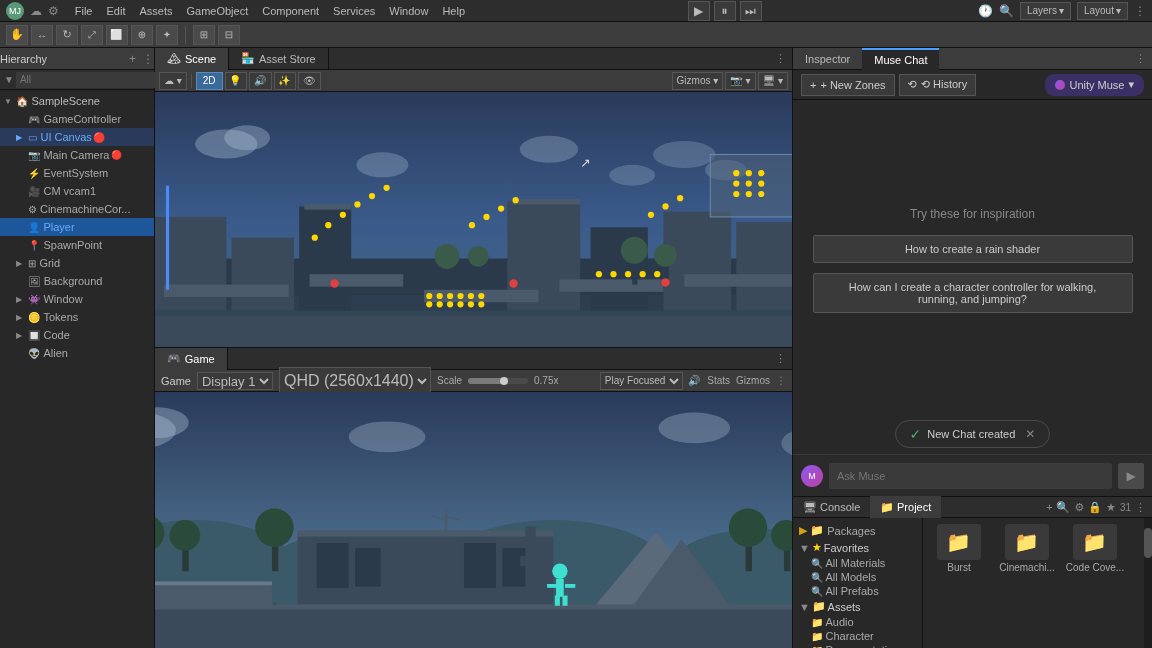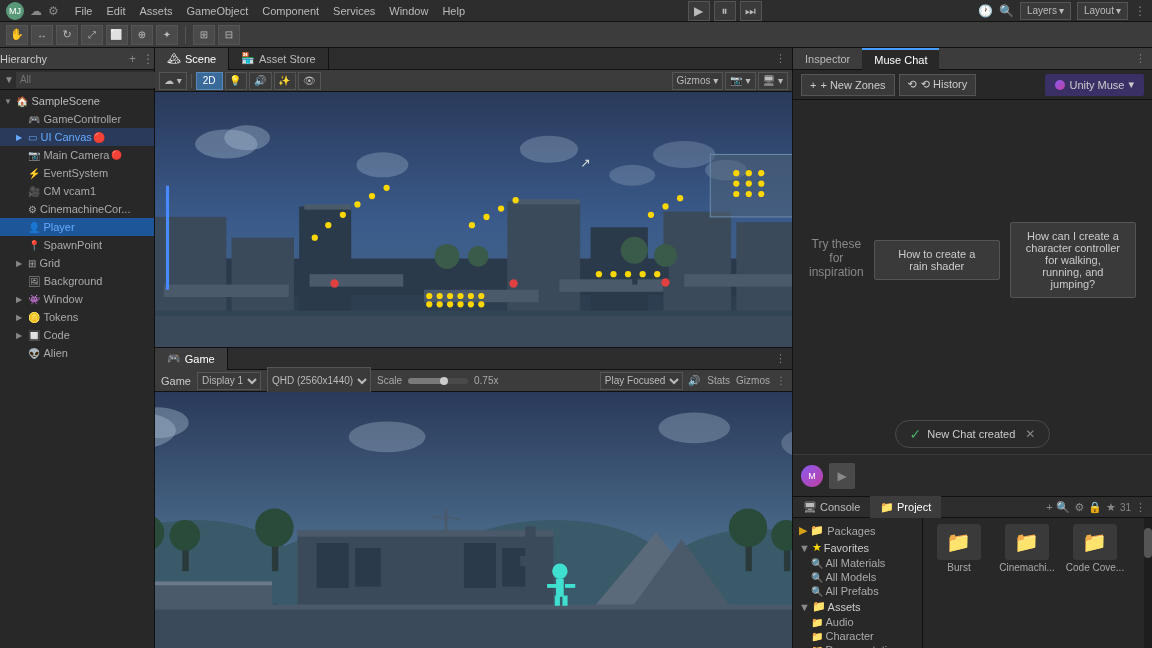--- a/index.html
+++ b/index.html
@@ -304,24 +304,24 @@
           <span>🎮</span>
           <span>Game</span>
         </div>
         <div style="margin-left:auto;padding:0 6px;">
           <span style="color:#888;cursor:pointer;">⋮</span>
         </div>
       </div>
 
       <div style="height:22px;background:#3c3c3c;display:flex;align-items:center;padding:0 6px;gap:6px;border-bottom:1px solid #111;font-size:10px;color:#aaa;">
         <span style="color:#ccc;font-size:11px;">Game</span>
-        <select style="background:#3a3a3a;border:1px solid #555;color:#bbb;font-size:10px;height:18px;cursor:pointer;">
+        <select style="background:#3a3a3a;border:1px solid #555;color:#bbb;font-size:13px;height:18px;cursor:pointer;">
           <option>Display 1</option>
         </select>
-        <select style="background:#3a3a3a;border:1px solid #555;color:#bbb;font-size:10px;height:28px;cursor:pointer;">
+        <select style="background:#3a3a3a;border:1px solid #555;color:#bbb;font-size:16px;height:28px;cursor:pointer;">
           <option>QHD (2560x1440)</option>
         </select>
         <span>Scale</span>
         <div style="width:60px;height:6px;background:#4a4a4a;border-radius:3px;position:relative;">
           <div style="width:35px;height:6px;background:#7a7a7a;border-radius:3px;"></div>
           <div style="width:8px;height:8px;background:#ccc;border-radius:50%;position:absolute;top:-1px;left:32px;"></div>
         </div>
         <span>0.75x</span>
         <div style="flex:1;"></div>
         <select style="background:#3a3a3a;border:1px solid #555;color:#bbb;font-size:10px;height:18px;cursor:pointer;">
@@ -423,44 +423,45 @@
     <div style="height:30px;background:#282828;display:flex;align-items:center;padding:0 8px;gap:4px;border-bottom:1px solid #111;">
       <button style="background:#3a3a3a;border:1px solid #555;color:#ccc;padding:2px 8px;font-size:11px;cursor:pointer;display:flex;align-items:center;gap:4px;height:22px;">
         <span>+</span>
         <span>+ New Zones</span>
       </button>
       <button style="background:#3a3a3a;border:1px solid #555;color:#ccc;padding:2px 8px;font-size:11px;cursor:pointer;display:flex;align-items:center;gap:4px;height:22px;">
         <span>⟲</span>
         <span>⟲ History</span>
       </button>
       <div style="flex:1;"></div>
-      <button style="background:#3a3065;border:none;color:#ccc;padding:2px 10px;font-size:11px;cursor:pointer;display:flex;align-items:center;gap:4px;height:22px;border-radius:2px;">
+      <button style="background:#3a3065;border:none;color:#ccc;padding:2px 10px;font-size:11px;cursor:pointer;display:flex;align-items:center;gap:4px;height:22px;border-radius:9px;">
         <span style="width:10px;height:10px;background:linear-gradient(135deg,#8a5af0,#c040a0);border-radius:50%;display:inline-block;"></span>
         <span>Unity Muse</span>
         <span>▾</span>
       </button>
     </div>
 
-    <div style="flex:1;display:flex;align-items:center;justify-content:center;padding:20px 16px;gap:10px;">
+    <div style="flex:1;display:flex;flex-direction:column;align-items:center;justify-content:center;padding:20px 16px;gap:10px;">
       <p style="color:#888;font-size:12px;text-align:center;margin-bottom:4px;">Try these for inspiration</p>
 
 
       <button style="background:#3a3a3a;border:1px solid #555;color:#ccc;padding:7px 14px;font-size:11px;cursor:pointer;border-radius:2px;text-align:center;width:100%;max-width:320px;">How to create a rain shader</button>
 
       <button style="background:#3a3a3a;border:1px solid #555;color:#ccc;padding:7px 14px;font-size:11px;cursor:pointer;border-radius:2px;text-align:center;width:100%;max-width:320px;">How can I create a character controller for walking, running, and jumping?</button>
     </div>
 
     <div style="background:#2a2a2a;border:1px solid #4a4a4a;border-radius:16px;padding:5px 14px;display:flex;align-items:center;gap:6px;font-size:11px;color:#ccc;margin:0 auto 6px;align-self:center;">
       <span style="color:#4aaf6a;font-size:14px;">✓</span>
       <span>New Chat created</span>
       <span style="color:#888;cursor:pointer;margin-left:4px;font-size:12px;">✕</span>
     </div>
 
     <div style="height:42px;background:#2a2a2a;border-top:1px solid #3a3a3a;display:flex;align-items:center;padding:0 8px;gap:6px;">
       <div style="width:22px;height:22px;border-radius:50%;background:linear-gradient(135deg,#8a5af0,#c040a0);display:flex;align-items:center;justify-content:center;font-size:9px;color:#fff;flex-shrink:0;">M</div>
+      <input style="flex: 1 1 0%; background: rgb(58, 58, 58); border: none; color: rgb(204, 204, 204); font-size: 11px; padding: 4px 8px; outline: none; border-radius: 2px; height: 26px;" placeholder="Ask Muse">
       <button style="width:26px;height:26px;background:#4a4a4a;border:none;color:#888;cursor:pointer;display:flex;align-items:center;justify-content:center;border-radius:2px;font-size:12px;">▶</button>
     </div>
 
     <div style="height:22px;background:#2d2d2d;display:flex;align-items:center;border-top:1px solid #111;border-bottom:1px solid #111;">
       <div style="padding:0 10px;height:22px;display:flex;align-items:center;font-size:11px;color:#bbb;cursor:pointer;gap:3px;">
         <span>🖥</span>
         <span>Console</span>
       </div>
       <div style="padding:0 10px;height:22px;display:flex;align-items:center;font-size:11px;color:#fff;cursor:pointer;background:#3c3c3c;gap:3px;">
         <span>📁</span>

